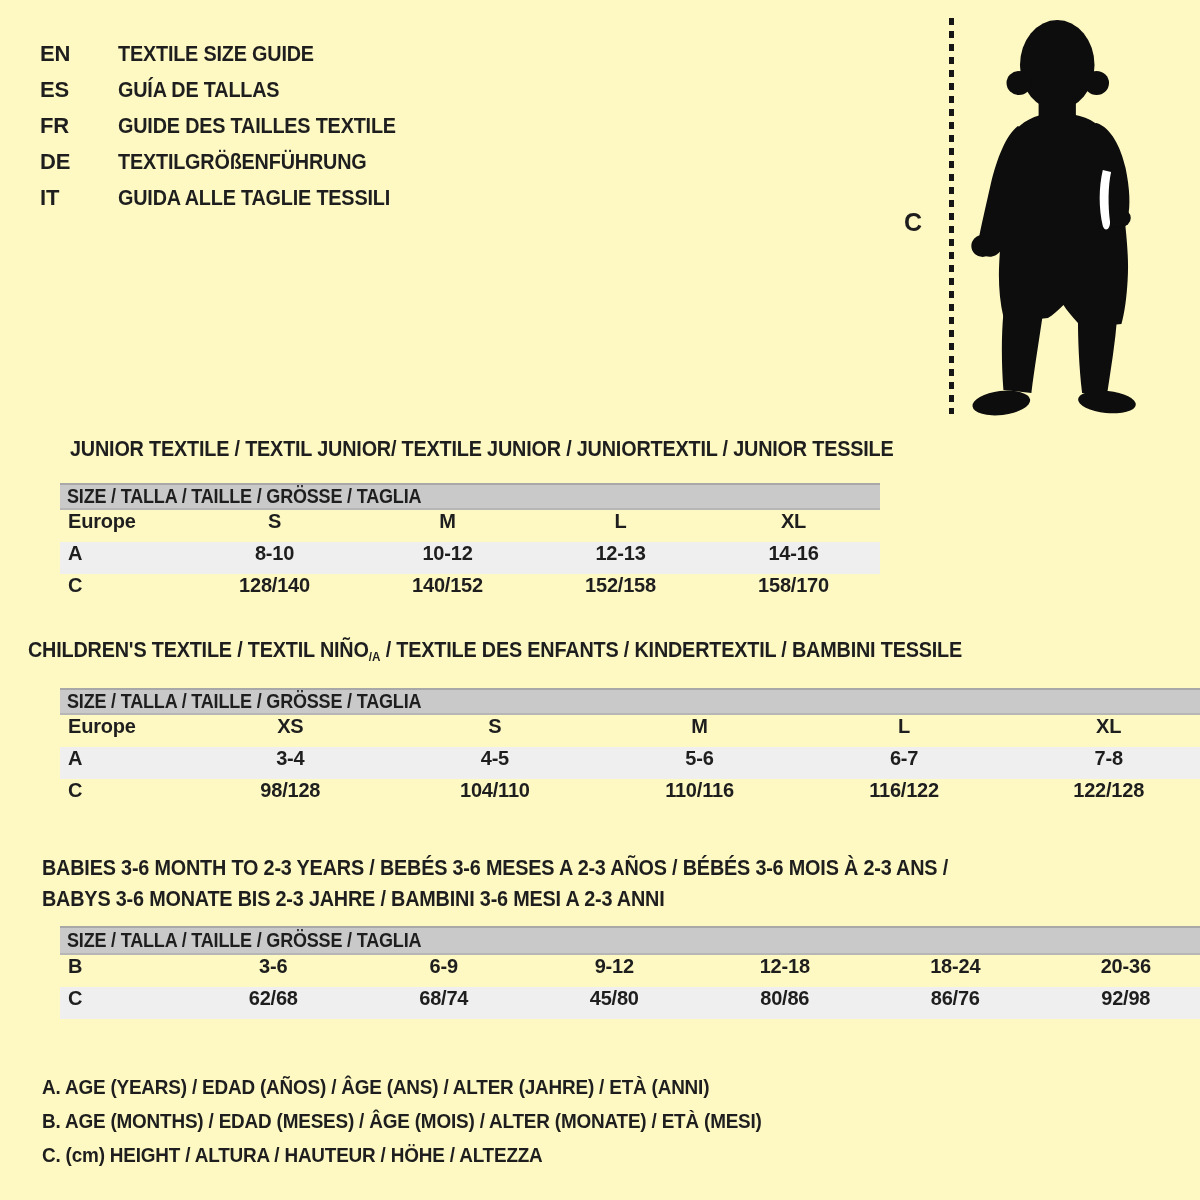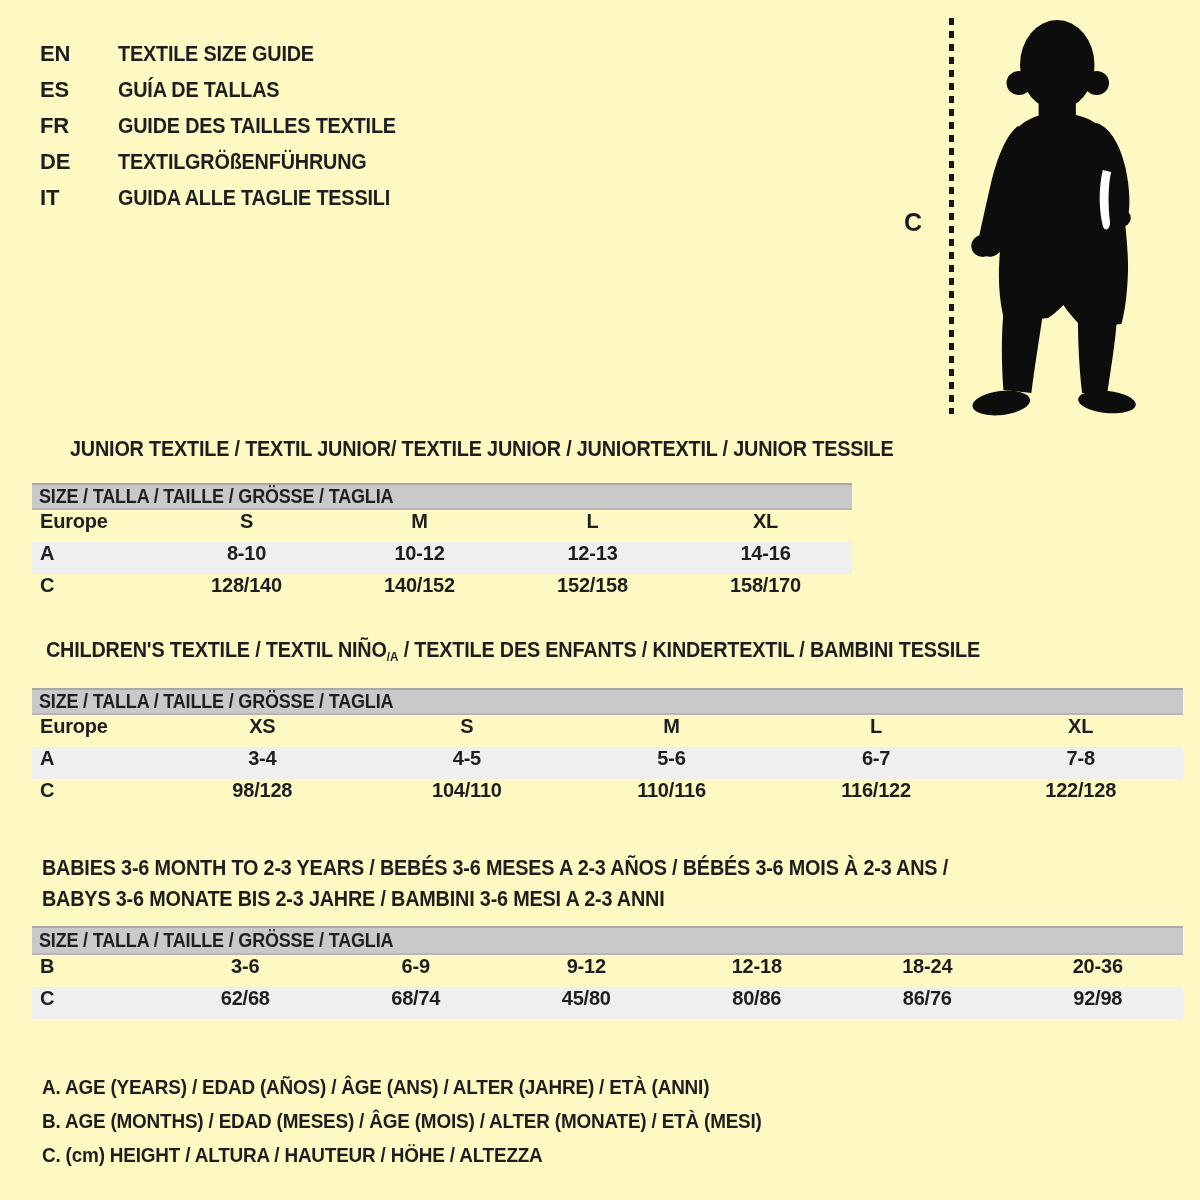--- a/index.html
+++ b/index.html
@@ -23,21 +23,21 @@
     background:repeating-linear-gradient(to bottom,#161616 0 7px,transparent 7px 13px);
   }
   .measure-label{position:absolute;left:904px;top:208px;font-size:25px;}
   .silhouette{position:absolute;left:962px;top:18px;width:176px;height:398px;}
 
   
   .sec-title{position:absolute;font-size:22px;white-space:nowrap;}
   .sub{font-size:13px;vertical-align:-4px;letter-spacing:0;}
 
   
-  .size-table{position:absolute;}
+  .size-table{position:absolute;margin-left:28px;}
   .thead{
     box-sizing:border-box;height:27px;display:flex;align-items:center;
     background:#c9c9c9;border-top:2px solid #a8a8a8;border-bottom:2px solid #b6b6b6;
     padding-left:7px;font-size:20px;
   }
   .tr{display:flex;height:32px;align-items:flex-start;font-size:20px;}
   .tr.alt{background:#efefef;}
   .td{flex:1;text-align:center;white-space:nowrap;}
   .td.rowlabel{flex:0 0 128px;text-align:left;padding-left:8px;box-sizing:border-box;}
 
@@ -128,21 +128,21 @@
         <div class="tr">
           <div class="td rowlabel">C</div>
           <div class="td">128/140</div>
           <div class="td">140/152</div>
           <div class="td">152/158</div>
           <div class="td">158/170</div>
         </div>
       </div>
   </div>
 
-  <div class="sec-title" style="left:46px;top:637px;text-decoration:underline;">
+  <div class="sec-title" style="left:28px;top:637px;text-decoration:underline;">
     <span class="cond"><span>CHILDREN'S TEXTILE / TEXTIL NIÑO</span><span class="sub">/A</span><span> / TEXTILE DES ENFANTS / KINDERTEXTIL / BAMBINI TESSILE</span></span>
   </div>
   <div class="size-table" style="left:32px;top:688px;width:1151px;">
     <div class="thead">
       <span class="cond">SIZE / TALLA / TAILLE / GRÖSSE / TAGLIA</span>
     </div>
     <div>
         <div class="tr">
           <div class="td rowlabel">Europe</div>
           <div class="td">XS</div>

